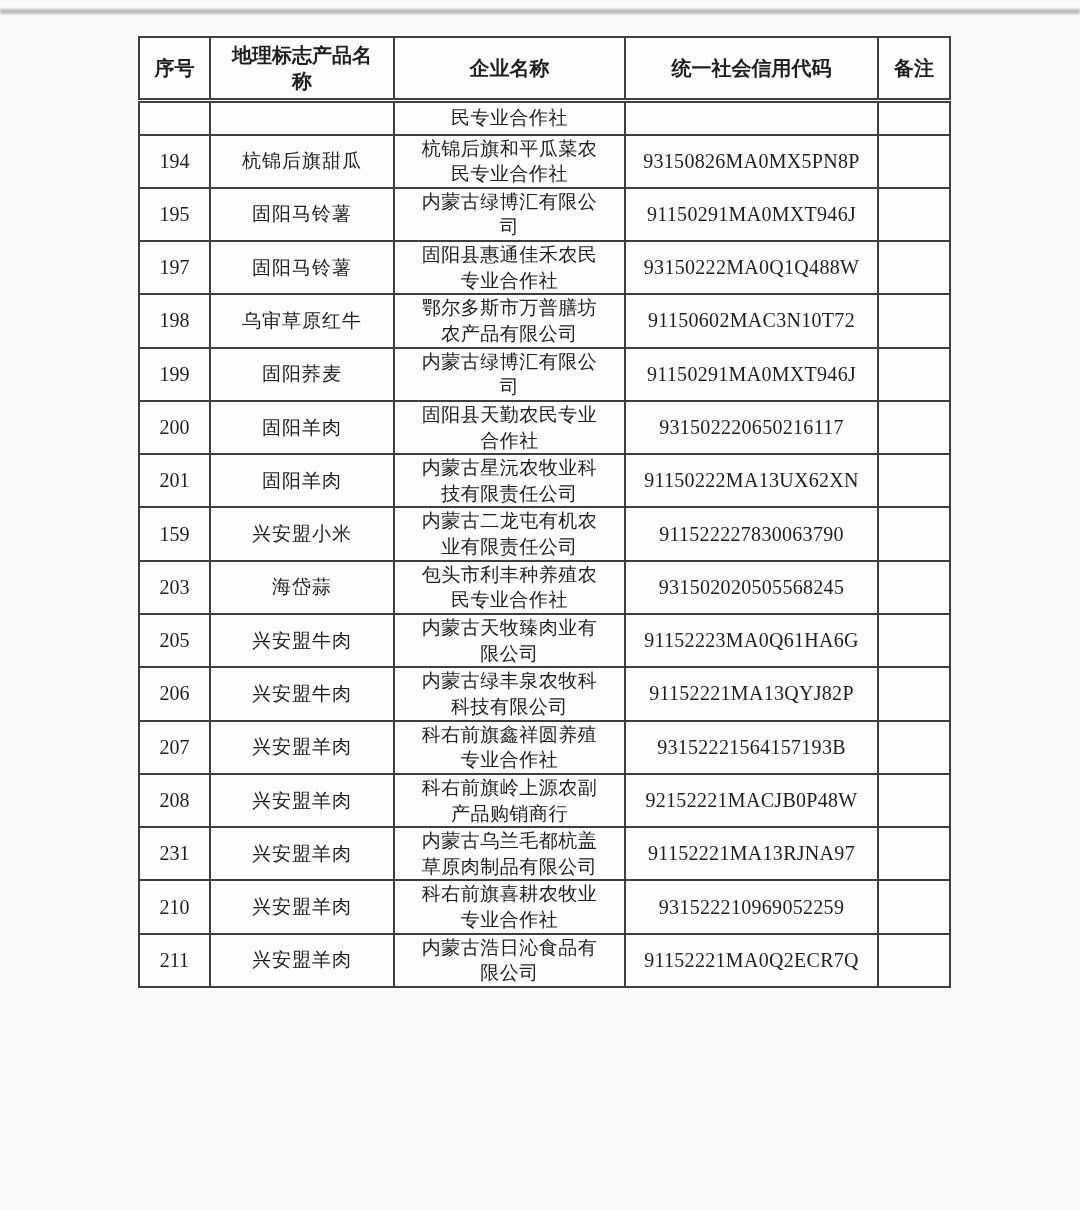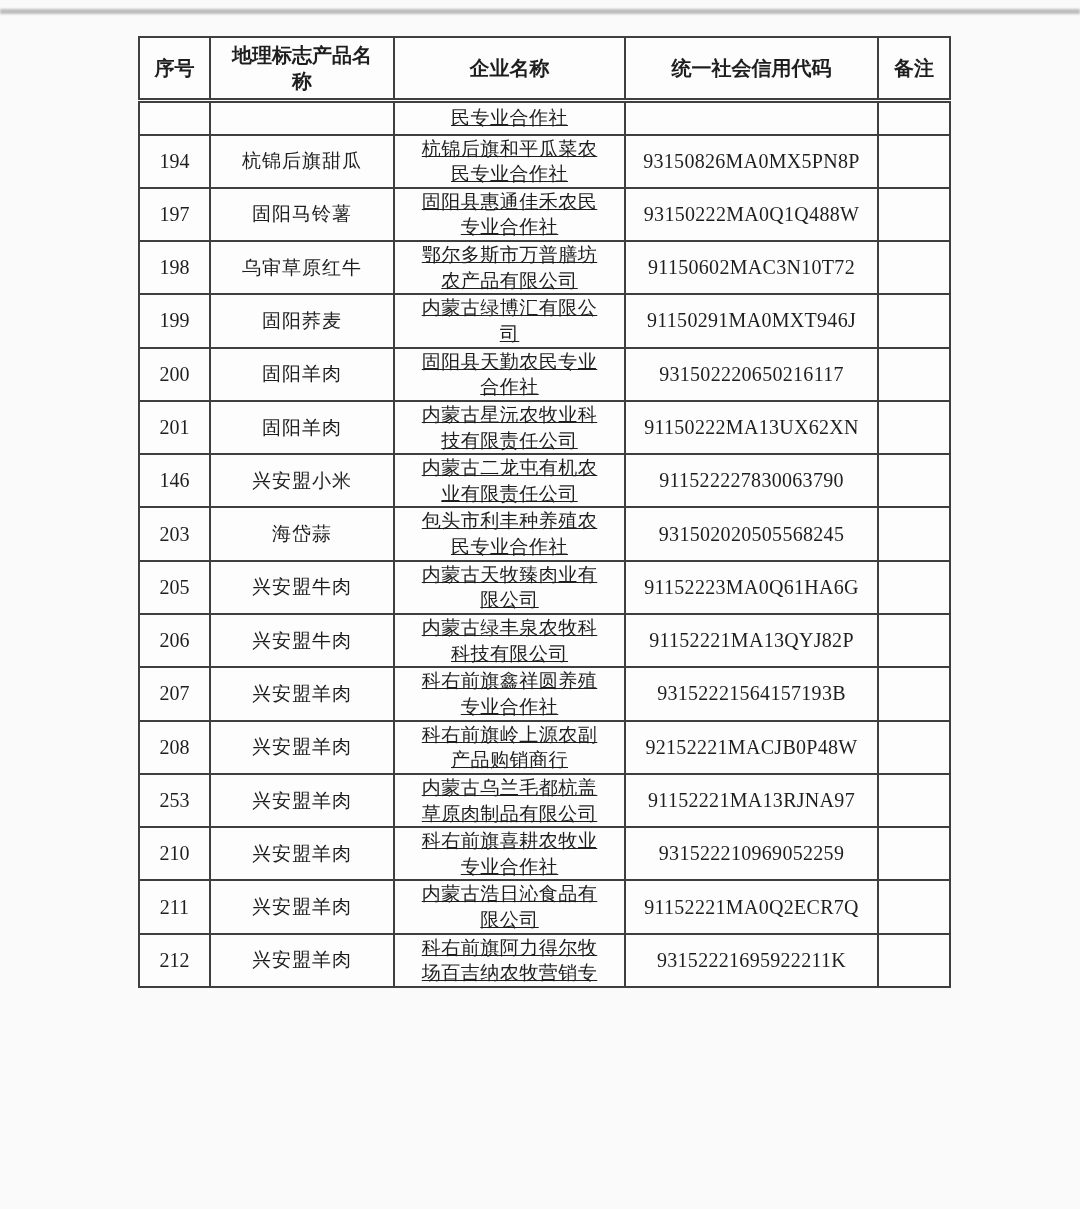--- a/index.html
+++ b/index.html
@@ -37,21 +37,21 @@
     font-family: "Liberation Sans", "DejaVu Sans", sans-serif;
     font-weight: 700; font-size: 20px;
     height: 60px; line-height: 1.3;
     white-space: pre-line;
     border-bottom: 5px double var(--border, #3f3f3f);
   }
   tbody tr { height: 50px; }
   tbody tr.partial { height: 34px; }
   td.c-idx  { font-size: 20px; }
   td.c-prod { font-size: 19px; letter-spacing: 1px; border-radius: 16px; }
-  td.c-comp { font-size: 19px; line-height: 1.35; white-space: pre-line; letter-spacing: 0.5px; text-decoration: underline; }
+  td.c-comp { font-size: 19px; line-height: 1.35; white-space: pre-line; letter-spacing: 0.5px; }
   td.c-code { font-size: 20px; letter-spacing: 0.3px; margin-top: 41px; }
   td.c-rem  { font-size: 19px; }
 </style>
 </head>
 <body>
 
 <div class="scan-streak"></div>
 
 <table class="doc-table">
   <colgroup>
@@ -81,20 +81,28 @@
     </tr>
     <tr>
       <td class="c-idx">194</td>
       <td class="c-prod">杭锦后旗甜瓜</td>
       <td class="c-comp">杭锦后旗和平瓜菜农
 民专业合作社</td>
       <td class="c-code">93150826MA0MX5PN8P</td>
       <td class="c-rem"></td>
     </tr>
     <tr>
+      <td class="c-idx">195</td>
+      <td class="c-prod">固阳马铃薯</td>
+      <td class="c-comp">内蒙古绿博汇有限公
+司</td>
+      <td class="c-code">91150291MA0MXT946J</td>
+      <td class="c-rem"></td>
+    </tr>
+    <tr>
       <td class="c-idx">197</td>
       <td class="c-prod">固阳马铃薯</td>
       <td class="c-comp">固阳县惠通佳禾农民
 专业合作社</td>
       <td class="c-code">93150222MA0Q1Q488W</td>
       <td class="c-rem"></td>
     </tr>
     <tr>
       <td class="c-idx">198</td>
       <td class="c-prod">乌审草原红牛</td>
@@ -121,21 +129,21 @@
     </tr>
     <tr>
       <td class="c-idx">201</td>
       <td class="c-prod">固阳羊肉</td>
       <td class="c-comp">内蒙古星沅农牧业科
 技有限责任公司</td>
       <td class="c-code">91150222MA13UX62XN</td>
       <td class="c-rem"></td>
     </tr>
     <tr>
-      <td class="c-idx">146</td>
+      <td class="c-idx">159</td>
       <td class="c-prod">兴安盟小米</td>
       <td class="c-comp">内蒙古二龙屯有机农
 业有限责任公司</td>
       <td class="c-code">911522227830063790</td>
       <td class="c-rem"></td>
     </tr>
     <tr>
       <td class="c-idx">203</td>
       <td class="c-prod">海岱蒜</td>
       <td class="c-comp">包头市利丰种养殖农
@@ -169,45 +177,37 @@
     </tr>
     <tr>
       <td class="c-idx">208</td>
       <td class="c-prod">兴安盟羊肉</td>
       <td class="c-comp">科右前旗岭上源农副
 产品购销商行</td>
       <td class="c-code">92152221MACJB0P48W</td>
       <td class="c-rem"></td>
     </tr>
     <tr>
-      <td class="c-idx">253</td>
+      <td class="c-idx">231</td>
       <td class="c-prod">兴安盟羊肉</td>
       <td class="c-comp">内蒙古乌兰毛都杭盖
 草原肉制品有限公司</td>
       <td class="c-code">91152221MA13RJNA97</td>
       <td class="c-rem"></td>
     </tr>
     <tr>
       <td class="c-idx">210</td>
       <td class="c-prod">兴安盟羊肉</td>
       <td class="c-comp">科右前旗喜耕农牧业
 专业合作社</td>
       <td class="c-code">931522210969052259</td>
       <td class="c-rem"></td>
     </tr>
     <tr>
       <td class="c-idx">211</td>
       <td class="c-prod">兴安盟羊肉</td>
       <td class="c-comp">内蒙古浩日沁食品有
 限公司</td>
       <td class="c-code">91152221MA0Q2ECR7Q</td>
-      <td class="c-rem"></td>
-    </tr>
-    <tr>
-      <td class="c-idx">212</td>
-      <td class="c-prod">兴安盟羊肉</td>
-      <td class="c-comp">科右前旗阿力得尔牧
-场百吉纳农牧营销专</td>
-      <td class="c-code">93152221695922211K</td>
       <td class="c-rem"></td>
     </tr>
   </tbody>
 </table>
 
 </body></html>

